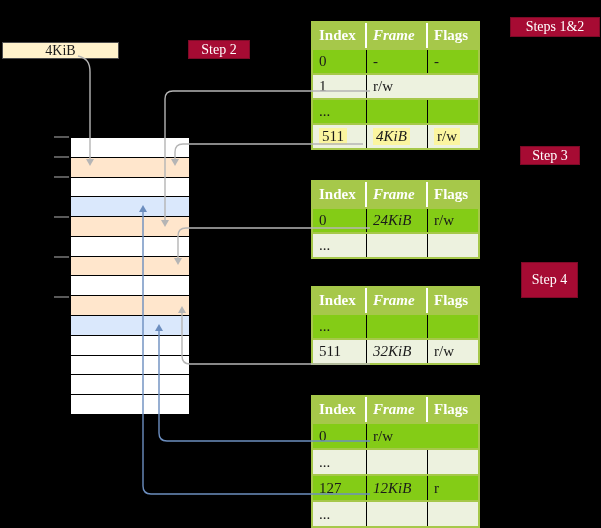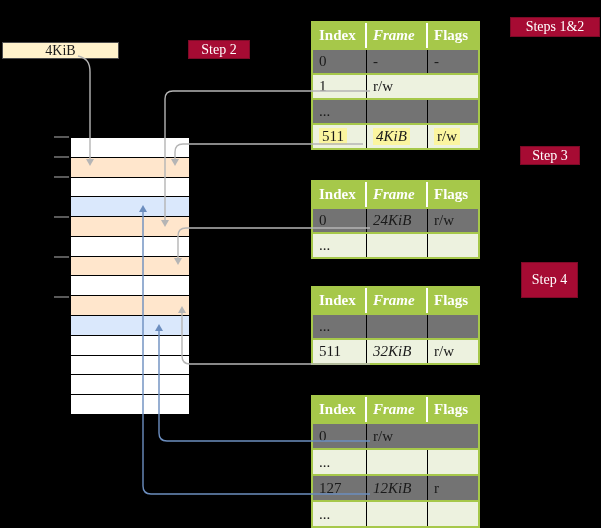--- a/index.html
+++ b/index.html
@@ -28,21 +28,21 @@
     border-radius:0;color:#fff;font-size:14px;display:flex;align-items:center;
     justify-content:center;box-sizing:border-box;z-index:3;white-space:nowrap;
   }
   #badge-step0 {left:188px;top:40px;width:62px;height:19px;}
   #badge-steps12{left:510px;top:17px;width:90px;height:20px;}
   #badge-step3 {left:520px;top:146px;width:60px;height:19px;}
   #badge-step4 {left:521px;top:262px;width:57px;height:36px;}
   
   .ptable{
     position:absolute;left:311px;width:169px;border:2px solid var(--table-header-green);
-    box-sizing:border-box;background:#737373;z-index:2;font-size:15px;color:#1a1a1a;
+    box-sizing:border-box;background:#84cc16;z-index:2;font-size:15px;color:#1a1a1a;
   }
   #table1{top:21px;}  #table2{top:180px;}  #table3{top:286px;}  #table4{top:395px;}
   .hrow{display:flex;background:var(--table-header-green);height:25px;box-sizing:border-box;}
   .hcell{
     display:flex;align-items:center;box-sizing:border-box;padding-left:6px;
     color:#fff;font-weight:bold;border-right:2px solid #fff;
   }
   .hcell:last-child{border-right:none;}
   .brow{display:flex;height:25px;box-sizing:border-box;border-top:2px solid var(--table-header-green);}
   .brow:first-of-type{border-top:2px solid #fff;}

